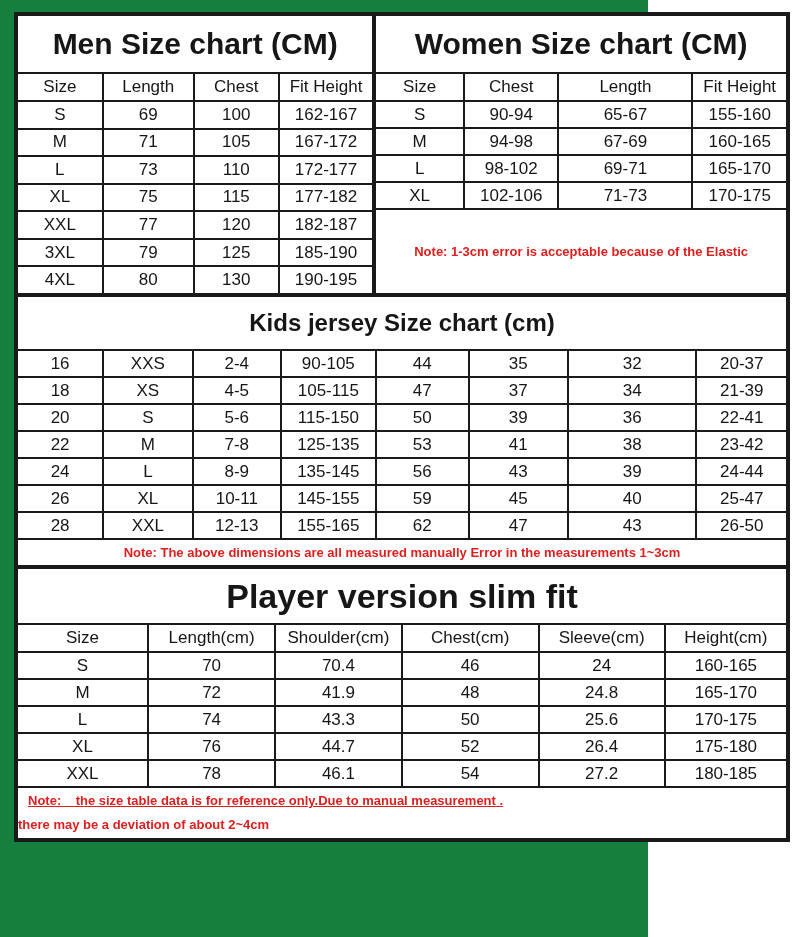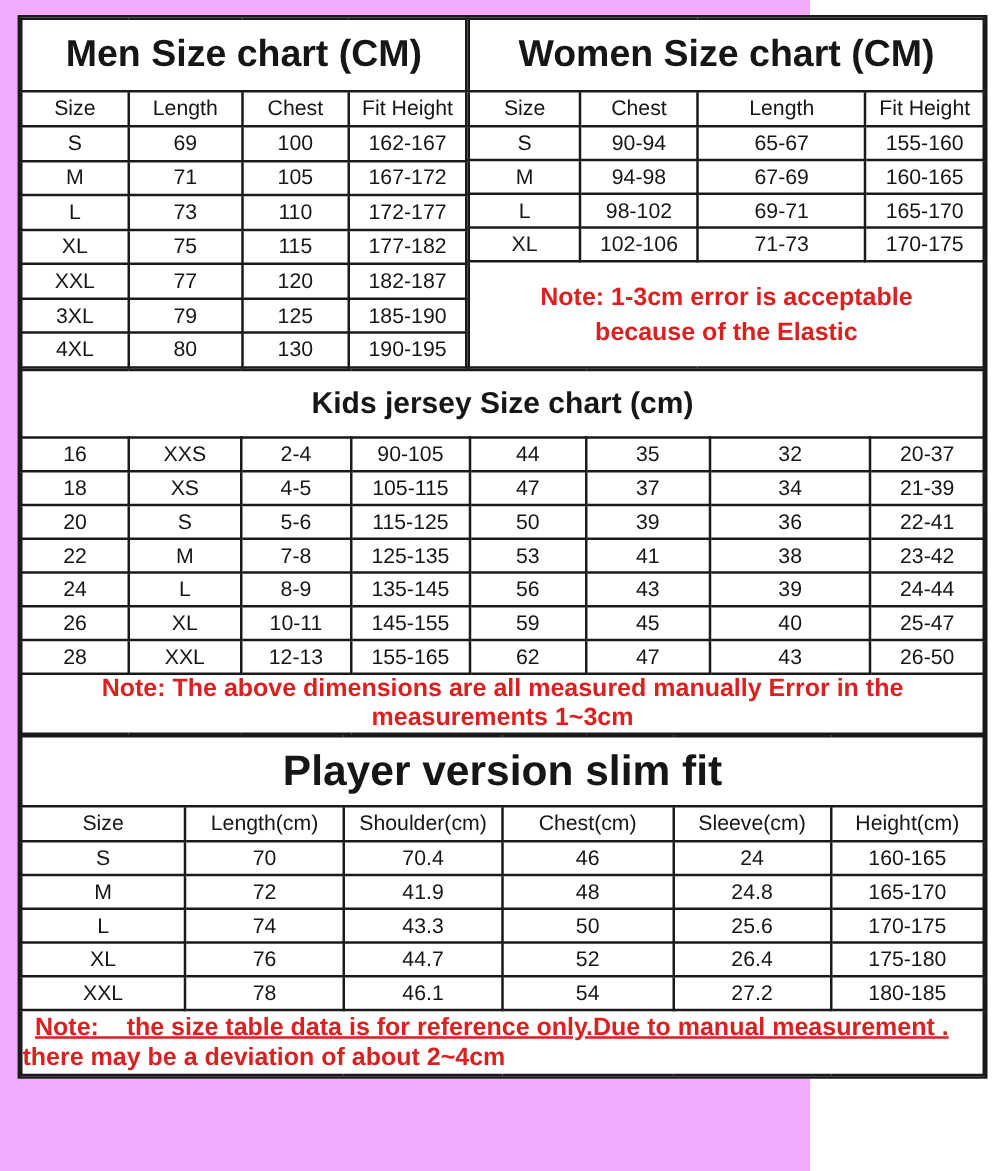--- a/index.html
+++ b/index.html
@@ -2,21 +2,21 @@
 <html style="--note-red: #dc1f1f; --line: #1a1a1a;"><head>
 <meta charset="utf-8">
 <style>
   * { margin:0; padding:0; box-sizing:border-box; }
   html,body { background:#ffffff; }
   body {
     width:800px; height:937px; overflow:hidden;
     font-family:"Liberation Sans", sans-serif;
     color:#161616;
   }
-  .sheet { position:relative; width:648px; height:937px; background:#f0abfc; }
+  .sheet { position:relative; width:648px; height:937px; background:#15803d; }
   .wrap {
     position:absolute; left:14px; top:12px; width:776px;
     border:2px solid var(--line, #1a1a1a);
     background:#fff;
   }
   .row-pair { display:flex; align-items:stretch; }
 
   table { border-collapse:collapse; table-layout:fixed; }
   th, td {
     border:2px solid var(--line, #1a1a1a);
@@ -27,21 +27,21 @@
   .title-cell {
     font-weight:bold; font-size:30px; height:58px;
     letter-spacing:0px; white-space:nowrap;
   }
   .kids-title  { font-size:24px; height:54px; }
   .player-title{ font-size:34px; height:56px; }
   tr.cols th { height:28px; }
   tbody td   { height:27px; }
 
   .note-cell {
-    color:var(--note-red, #dc1f1f); font-weight:bold; font-size:20px;
+    color:var(--note-red, #dc1f1f); font-weight:bold; font-size:13px;
     white-space:normal;
   }
   .women-note { height:85px; line-height:28px; padding:0 16px; }
   .kids-note  { height:27px; }
   .player-note{ height:52px; text-align:left; }
   .player-note .pn1 { white-space:pre-wrap; padding-left:10px; line-height:24px;text-decoration:underline; }
   .player-note .pn2 { line-height:24px; }
 </style>
 </head>
 <body>
@@ -201,21 +201,21 @@
             <td>105-115</td>
             <td>47</td>
             <td>37</td>
             <td>34</td>
             <td>21-39</td>
           </tr>
           <tr>
             <td>20</td>
             <td>S</td>
             <td>5-6</td>
-            <td>115-125</td>
+            <td>115-150</td>
             <td>50</td>
             <td>39</td>
             <td>36</td>
             <td>22-41</td>
           </tr>
           <tr>
             <td>22</td>
             <td>M</td>
             <td>7-8</td>
             <td>125-135</td>

